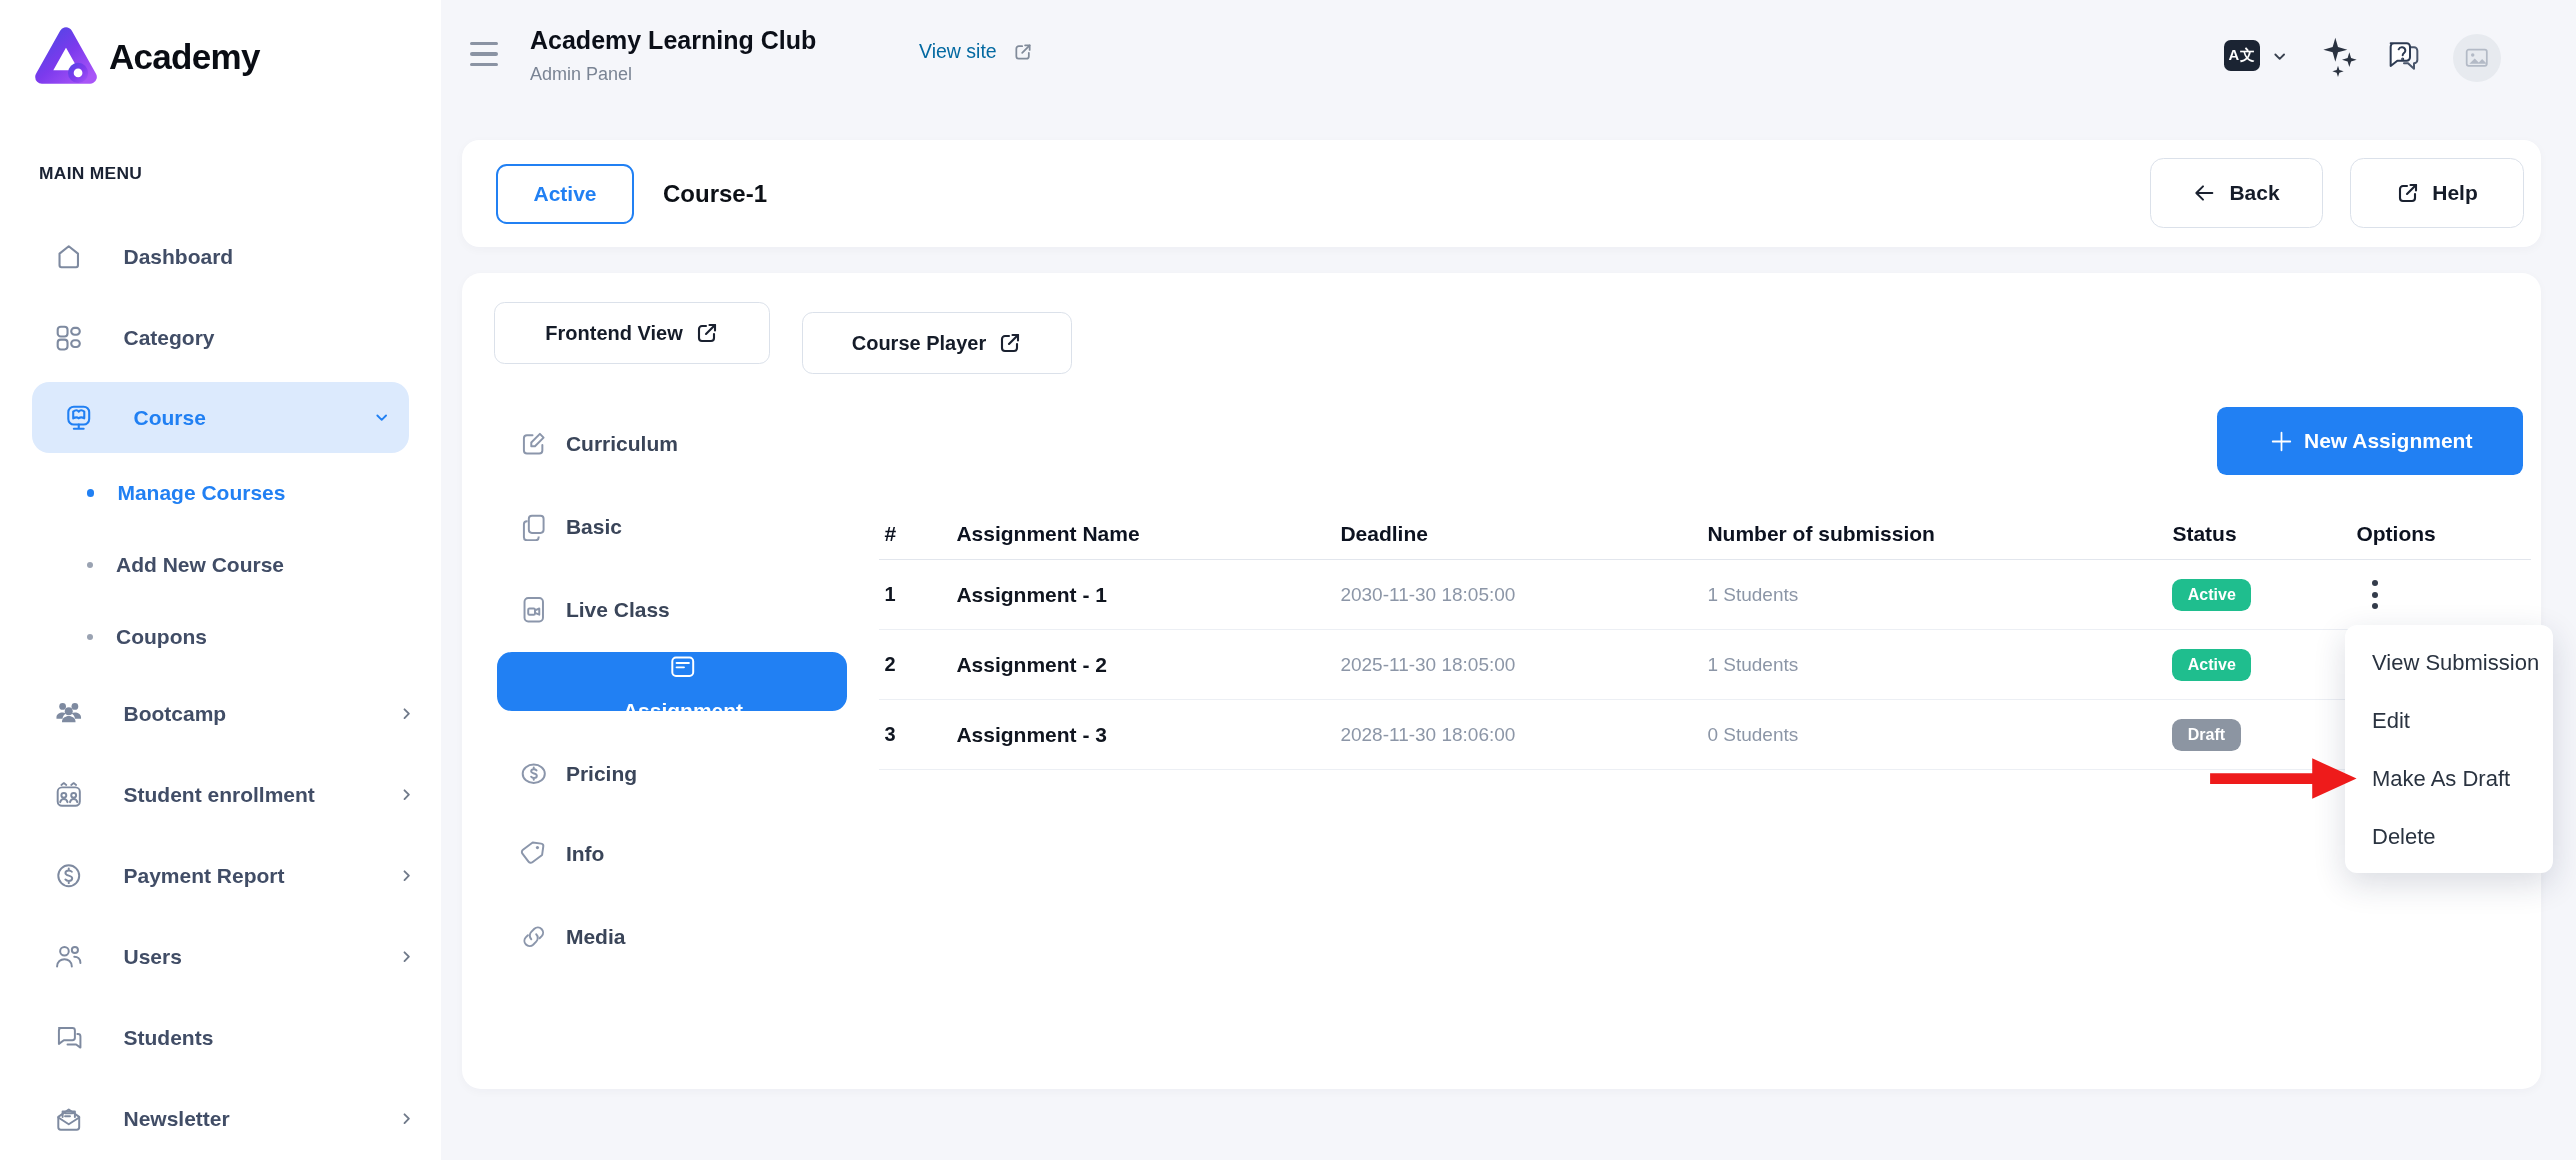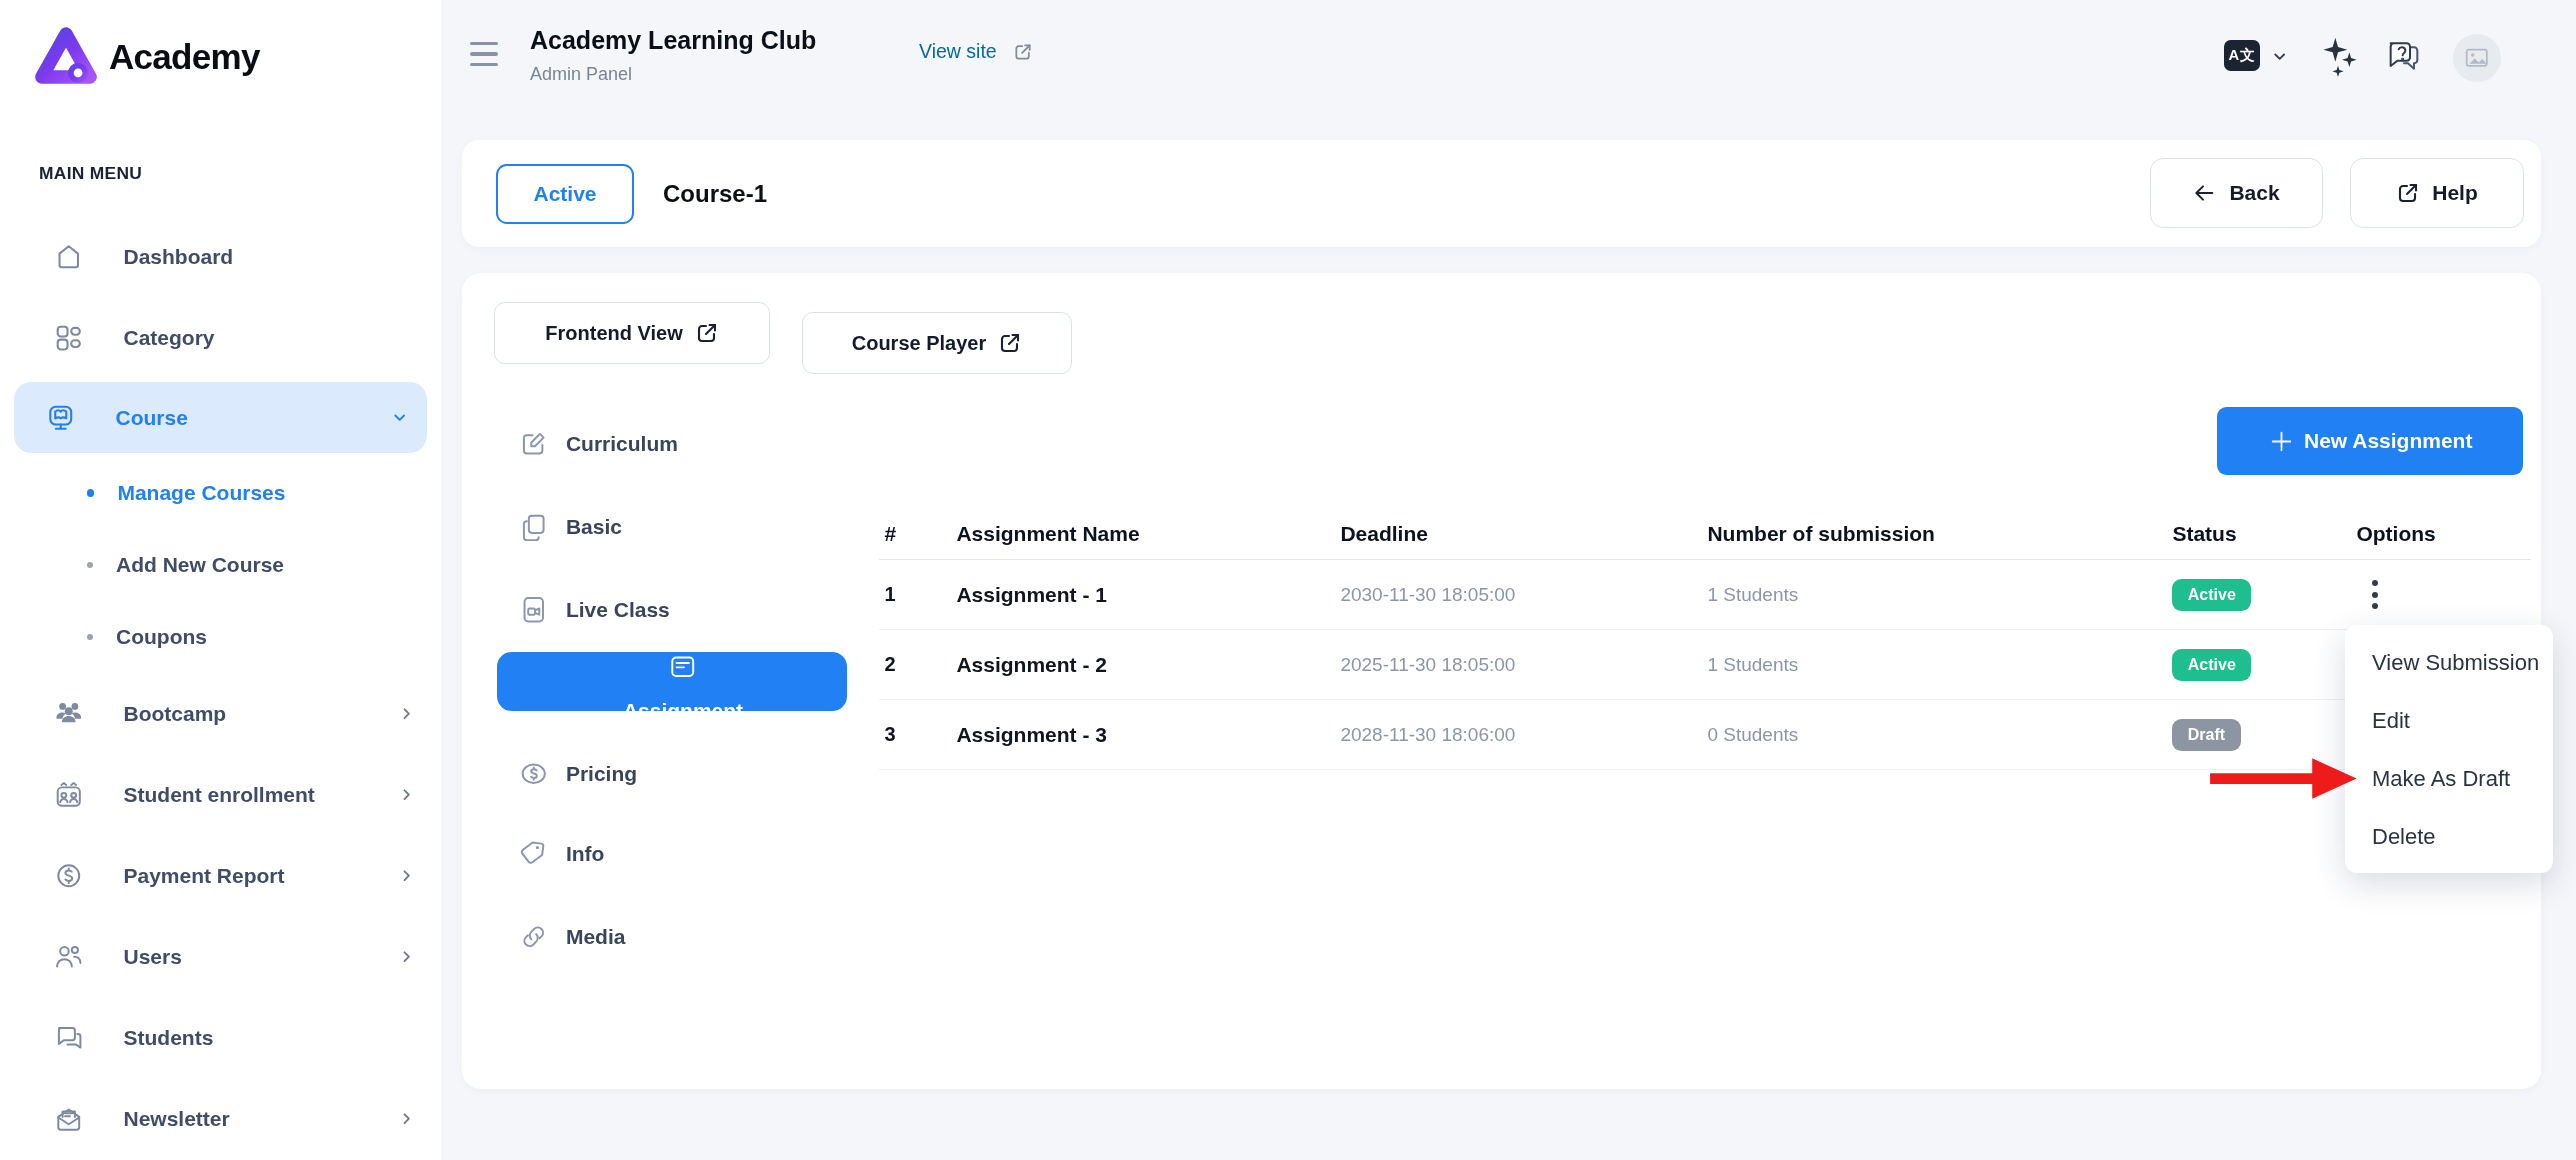--- a/index.html
+++ b/index.html
@@ -17,21 +17,21 @@
   .sidebar { position:absolute; left:0; top:0; width:441px; height:1161px; background:#FFFFFF; }
   .logo-row { position:absolute; left:35px; top:25.5px; display:flex; align-items:center; gap:12px; }
   .logo-mark { width:62px; height:63px; }
   .logo-text { font-size:35px; font-weight:700; color:#0A0D14; letter-spacing:-0.7px; }
   .menu-label { position:absolute; left:39px; top:163px; font-size:17.4px; font-weight:700; color:#1A2233; letter-spacing:0.3px; }
   .nav { position:absolute; left:0; top:216px; width:441px; }
   .nav-item { height:81px; display:flex; align-items:center; padding:0 25.5px 0 54px; gap:40px;
               color:#414D66; font-size:21px; font-weight:700; cursor:pointer; }
   .nav-item .nicon { width:29.5px; height:29.5px; flex:0 0 29.5px; color:var(--icon); display:flex; }
   .nav-item .chev { margin-left:auto; width:17.4px; height:17.4px; color:#707A8A; display:flex; }
-  .pill-wrap { height:79px; padding:4px 14px; }
+  .pill-wrap { height:79px; padding:4px 32px; }
   .nav-item.active-pill { height:71px; background:#DCEAFD; border-radius:17.4px; color:var(--accent);
                           padding:0 19px 0 32px; }
   .nav-item.active-pill .nicon { color:var(--accent); }
   .nav-item.active-pill .chev { color:var(--accent); }
   .sub-item { height:72px; display:flex; align-items:center; padding-left:87px; gap:23px;
               font-size:21px; font-weight:700; color:#414D66; cursor:pointer; }
   .sub-item .dot { width:6px; height:6px; border-radius:50%; background:#9AA3B2; }
   .sub-item.active { color:var(--accent); }
   .sub-item.active .dot { width:7.4px; height:7.4px; background:var(--accent); }
 

